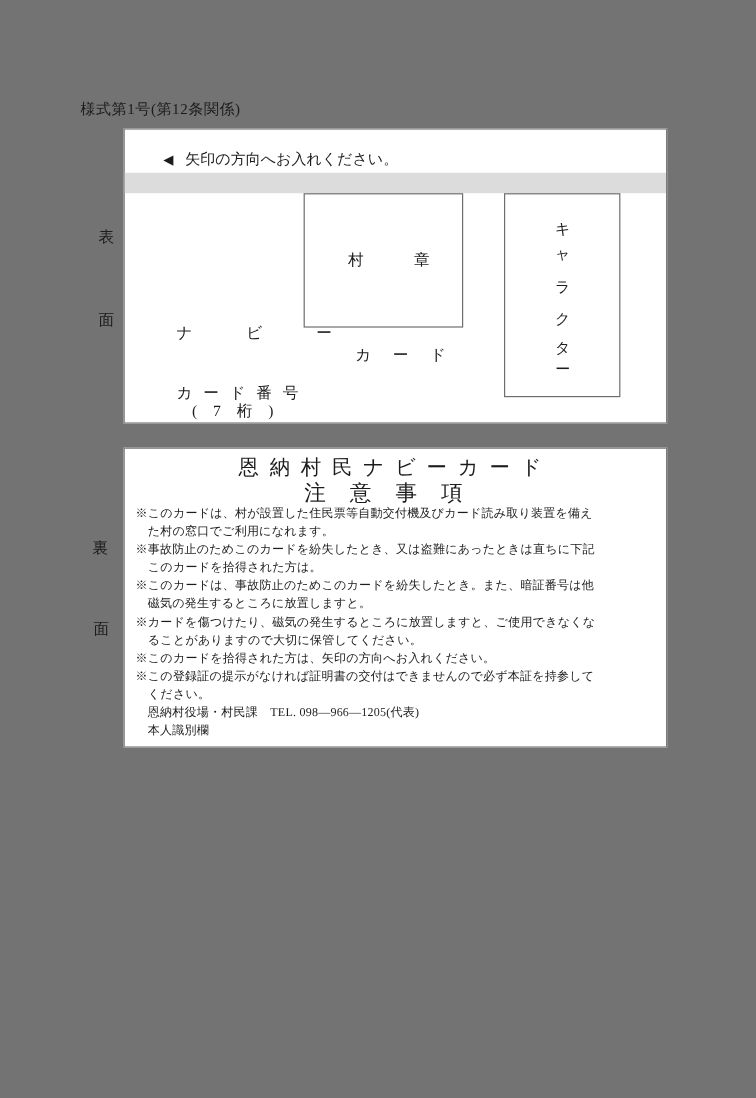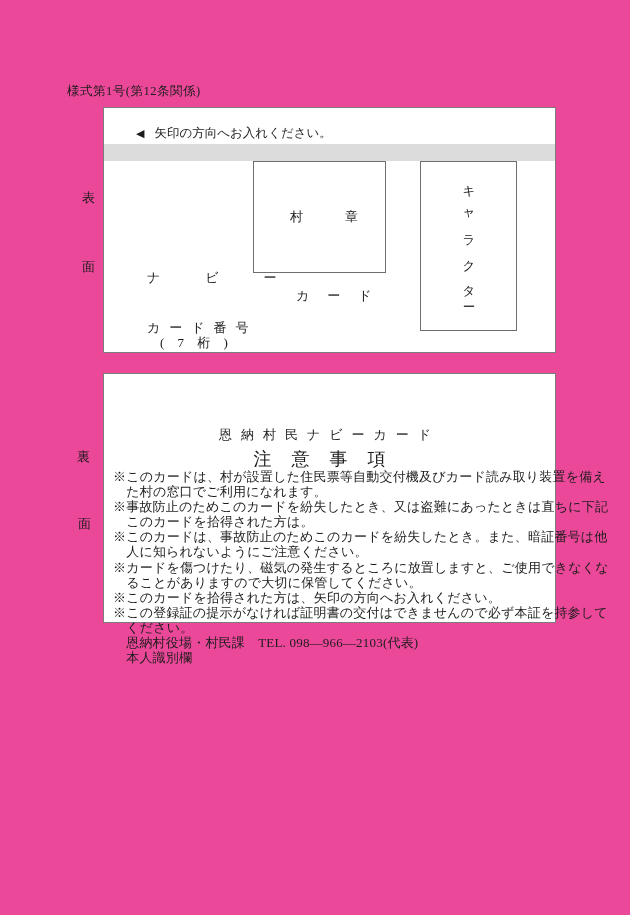--- a/index.html
+++ b/index.html
@@ -1,17 +1,17 @@
 <!DOCTYPE html>
 <html><head>
 <meta charset="utf-8">
 <style>
   html,body { margin:0; padding:0; background:#ffffff; }
   .page {
-    position:relative; width:630px; height:915px; background:#ec4899;
+    position:relative; width:630px; height:915px; background:#737373;
     font-family:"Liberation Serif","DejaVu Serif",serif; color:#1c1c1c;
     overflow:hidden;
   }
   .form-label { position:absolute; left:67px; top:83px; font-size:12.5px; letter-spacing:0.5px; }
 
   .side-char { position:absolute; font-size:13px; }
   .front-side-top    { left:82px;  top:189px; }
   .front-side-bottom { left:82px;  top:258px; }
   .back-side-top     { left:77px;  top:448px; }
   .back-side-bottom  { left:78px;  top:515px; }
@@ -30,23 +30,23 @@
   .emblem-label { font-size:13px; letter-spacing:42px; padding-left:36px; white-space:pre; }
 
   .character-box { left:316px; top:53px; width:97px; height:170px; display:flex; justify-content:center; }
   .character-label { writing-mode:vertical-rl; text-orientation:mixed; font-size:12.5px; letter-spacing:10.5px; margin-top:14px; }
 
   .navi-label         { position:absolute; left:43px;  top:161px; font-size:13px; letter-spacing:45px; white-space:pre; }
   .card-label         { position:absolute; left:192px; top:179px; font-size:13px; letter-spacing:18px; white-space:pre; }
   .card-number-label  { position:absolute; left:43px;  top:211px; font-size:13px; letter-spacing:9px;  white-space:pre; }
   .card-number-digits { position:absolute; left:56px;  top:226px; font-size:13px; letter-spacing:5px;  white-space:pre; }
 
-  .back-title    { text-align:center; font-size:13px; letter-spacing:9px;  height:21px; white-space:pre;margin-top:48px; }
+  .back-title    { text-align:center; font-size:17px; letter-spacing:9px;  height:21px; white-space:pre; }
   .back-subtitle { text-align:center; font-size:18px; letter-spacing:20px; height:22px; white-space:pre; }
-  .note-line { font-size:13px; line-height:15.1px; white-space:pre; letter-spacing:0.2px; }
+  .note-line { font-size:10px; line-height:15.1px; white-space:pre; letter-spacing:0.2px; }
 </style>
 </head>
 <body>
 
 <div class="page">
 
   <div class="form-label">様式第1号(第12条関係)</div>
 
   <div class="side-char front-side-top">表</div>
   <div class="side-char front-side-bottom">面</div>
@@ -76,23 +76,23 @@
   <div class="side-char back-side-bottom">面</div>
 
   <div class="card back-card">
     <div class="back-title">恩納村民ナビーカード</div>
     <div class="back-subtitle">注意事項</div>
     <div class="note-line">※このカードは、村が設置した住民票等自動交付機及びカード読み取り装置を備え</div>
     <div class="note-line">　た村の窓口でご利用になれます。</div>
     <div class="note-line">※事故防止のためこのカードを紛失したとき、又は盗難にあったときは直ちに下記</div>
     <div class="note-line">　このカードを拾得された方は。</div>
     <div class="note-line">※このカードは、事故防止のためこのカードを紛失したとき。また、暗証番号は他</div>
-    <div class="note-line">　人に知られないようにご注意ください。</div>
+    <div class="note-line">　磁気の発生するところに放置しますと。</div>
     <div class="note-line">※カードを傷つけたり、磁気の発生するところに放置しますと、ご使用できなくな</div>
     <div class="note-line">　ることがありますので大切に保管してください。</div>
     <div class="note-line">※このカードを拾得された方は、矢印の方向へお入れください。</div>
     <div class="note-line">※この登録証の提示がなければ証明書の交付はできませんので必ず本証を持参して</div>
     <div class="note-line">　ください。</div>
-    <div class="note-line">　恩納村役場・村民課　TEL. 098―966―2103(代表)</div>
+    <div class="note-line">　恩納村役場・村民課　TEL. 098―966―1205(代表)</div>
     <div class="note-line">　本人識別欄</div>
   </div>
 
 </div>
 
 </body></html>

